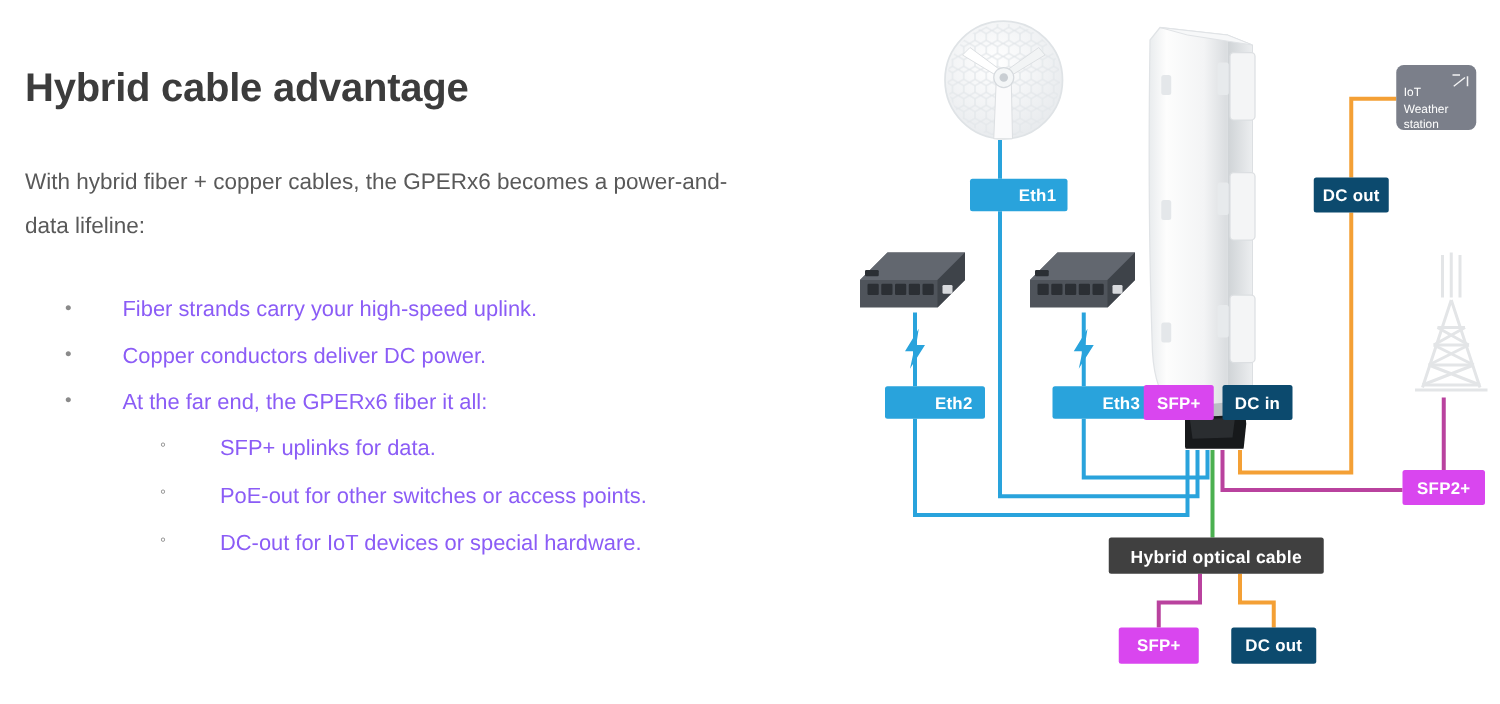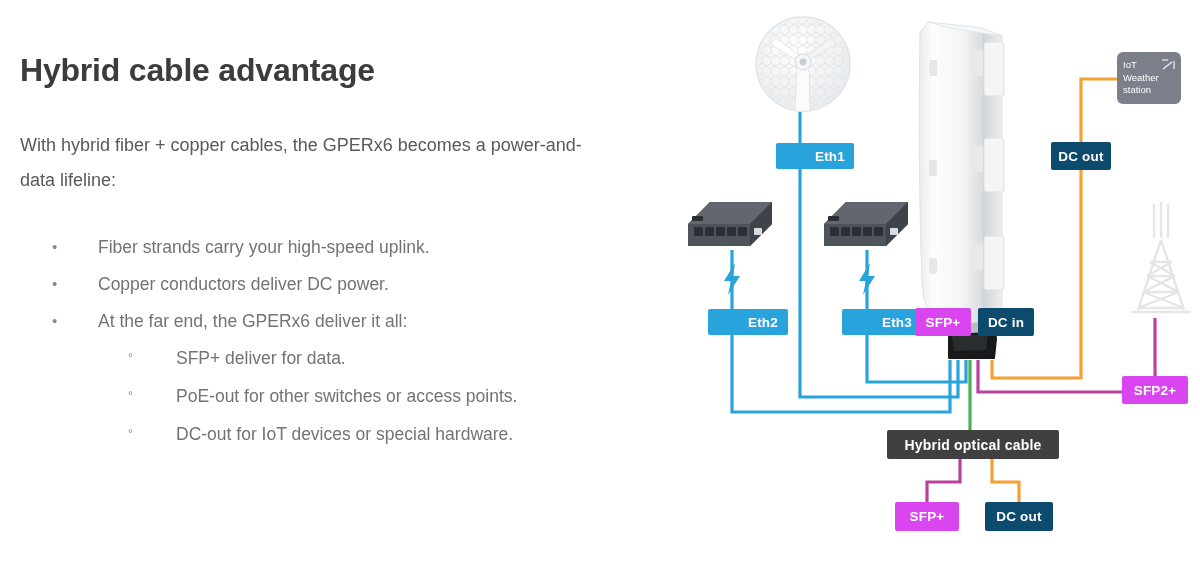--- a/index.html
+++ b/index.html
@@ -19,21 +19,21 @@
   .intro{
     position:absolute;left:20px;top:128px;width:580px;
     font-size:18px;line-height:1.95;color:#595959;font-weight:400;
   }
   .bullets{position:absolute;left:20px;top:235px;width:600px;}
   .bullet-row{display:flex;align-items:flex-start;margin-bottom:13px;}
   .bullet-mark{
     width:78px;flex:0 0 78px;text-align:left;padding-left:32px;
     color:#8a8a8a;font-size:15px;line-height:24px;box-sizing:border-box;
   }
-  .bullet-text{font-size:17.5px;line-height:24px;color:#737373;}
+  .bullet-text{font-size:17.5px;line-height:24px;color:#8b5cf6;}
   .bullet-row.sub .bullet-mark{padding-left:108px;width:156px;flex:0 0 156px;font-size:12px;}
   .bullet-row.sub{margin-bottom:14px;}
 
   
   .diagram{position:absolute;left:640px;top:0;width:560px;height:563px;}
   .svg-layer{position:absolute;left:0;top:0;width:560px;height:563px;}
 
   .node{
     position:absolute;color:#ffffff;font-size:13.5px;font-weight:bold;
     display:flex;align-items:center;justify-content:center;
@@ -52,21 +52,21 @@
   .n-dcout-top{left:411px;top:142px;width:60px;height:28px;}
   .n-sfp2p{left:482px;top:376px;width:66px;height:28px;}
   .n-hybrid{left:247px;top:430px;width:172px;height:29px;font-size:14px;}
   .n-sfpp-bot{left:255px;top:502px;width:64px;height:29px;}
   .n-dcout-bot{left:345px;top:502px;width:68px;height:29px;}
 
   
   .iot-card{
     position:absolute;left:477px;top:52px;width:64px;height:52px;
     background:#7b7f8a;border-radius:6px;color:#ffffff;
-    font-size:9.5px;line-height:12.5px;padding:7px 6px;box-sizing:border-box;
+    font-size:9.5px;line-height:12.5px;padding:17px 6px;box-sizing:border-box;
   }
   .iot-card .corner{
     position:absolute;right:4px;top:5px;width:16px;height:16px;opacity:.9;
   }
 
   
   .dish{position:absolute;left:113px;top:14px;width:100px;height:100px;}
   .switch1{position:absolute;left:40px;top:194px;width:96px;height:62px;}
   .switch2{position:absolute;left:176px;top:194px;width:96px;height:62px;}
   .gperbox{position:absolute;left:258px;top:14px;width:122px;height:345px;}
@@ -90,26 +90,26 @@
         <span class="bullet-text">Fiber strands carry your high-speed uplink.</span>
       </div>
 
       <div class="bullet-row">
         <span class="bullet-mark">•</span>
         <span class="bullet-text">Copper conductors deliver DC power.</span>
       </div>
 
       <div class="bullet-row">
         <span class="bullet-mark">•</span>
-        <span class="bullet-text">At the far end, the GPERx6 deliver it all:</span>
+        <span class="bullet-text">At the far end, the GPERx6 fiber it all:</span>
       </div>
 
       <div class="bullet-row sub">
         <span class="bullet-mark">°</span>
-        <span class="bullet-text">SFP+ deliver for data.</span>
+        <span class="bullet-text">SFP+ uplinks for data.</span>
       </div>
 
       <div class="bullet-row sub">
         <span class="bullet-mark">°</span>
         <span class="bullet-text">PoE-out for other switches or access points.</span>
       </div>
 
       <div class="bullet-row sub">
         <span class="bullet-mark">°</span>
         <span class="bullet-text">DC-out for IoT devices or special hardware.</span>

